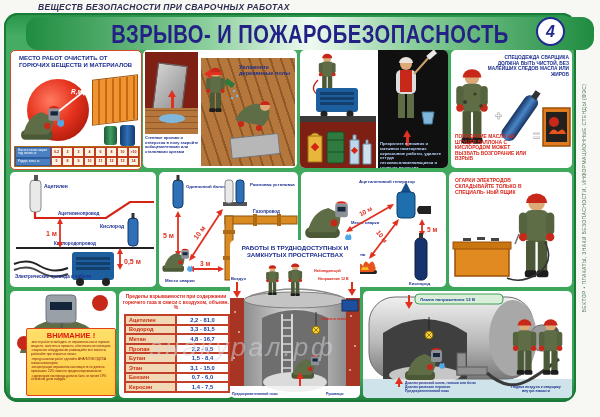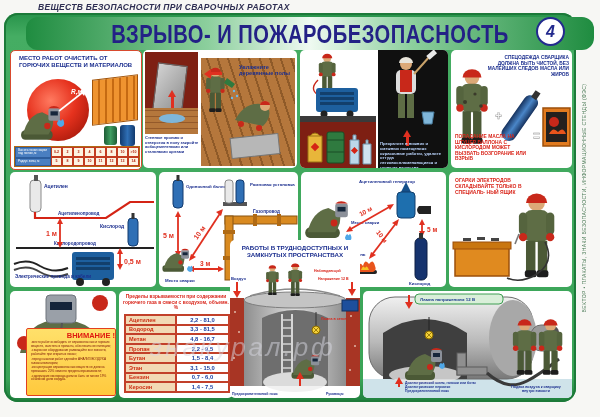--- a/index.html
+++ b/index.html
@@ -48,21 +48,21 @@
   .gas-head{color:#d9251a;font-weight:bold;font-size:4.9px;line-height:5.6px;text-align:center;}
   .gas-table{position:absolute;left:5px;top:23px;width:104px;border:1.5px solid #c2402a;}
   .gas-row{display:flex;height:9.6px;}
   .gas-name{width:46px;background:#f2d9b5;color:#cc2d12;font-weight:bold;font-size:5.6px;
        display:flex;align-items:center;padding-left:3px;border:0.5px solid #c2402a;}
   .gas-range{flex:1;background:#fff;color:#1c3fa0;font-weight:bold;font-size:5.8px;
        display:flex;align-items:center;justify-content:center;border:0.5px solid #c2402a;}
   
   .attn{position:absolute;left:16px;top:37px;width:88px;height:66px;
        background:linear-gradient(180deg,#ffe06a,#ffc93d);border:1.5px solid #e2401d;border-radius:2px;}
-  .attn-title{color:#e01910;font-weight:bold;font-size:7.5px;text-align:right;margin:2px 0 1px;}
+  .attn-title{color:#e01910;font-weight:bold;font-size:7.5px;text-align:center;margin:2px 0 1px;}
   .attn ul{margin:0;padding:0 2px 0 4px;list-style:none;}
   .attn li{font-size:3.1px;line-height:3.7px;color:#7a1208;margin-bottom:1px;}
   .attn li:before{content:"\25AB ";color:#b35a00;}
   .watermark{position:absolute;left:150px;top:332px;font-size:26px;font-style:italic;
        color:rgba(215,215,225,.5);letter-spacing:3px;z-index:40;pointer-events:none;}
   svg text{font-family:"Liberation Sans",sans-serif;}
 </style>
 </head>
 <body>
 

